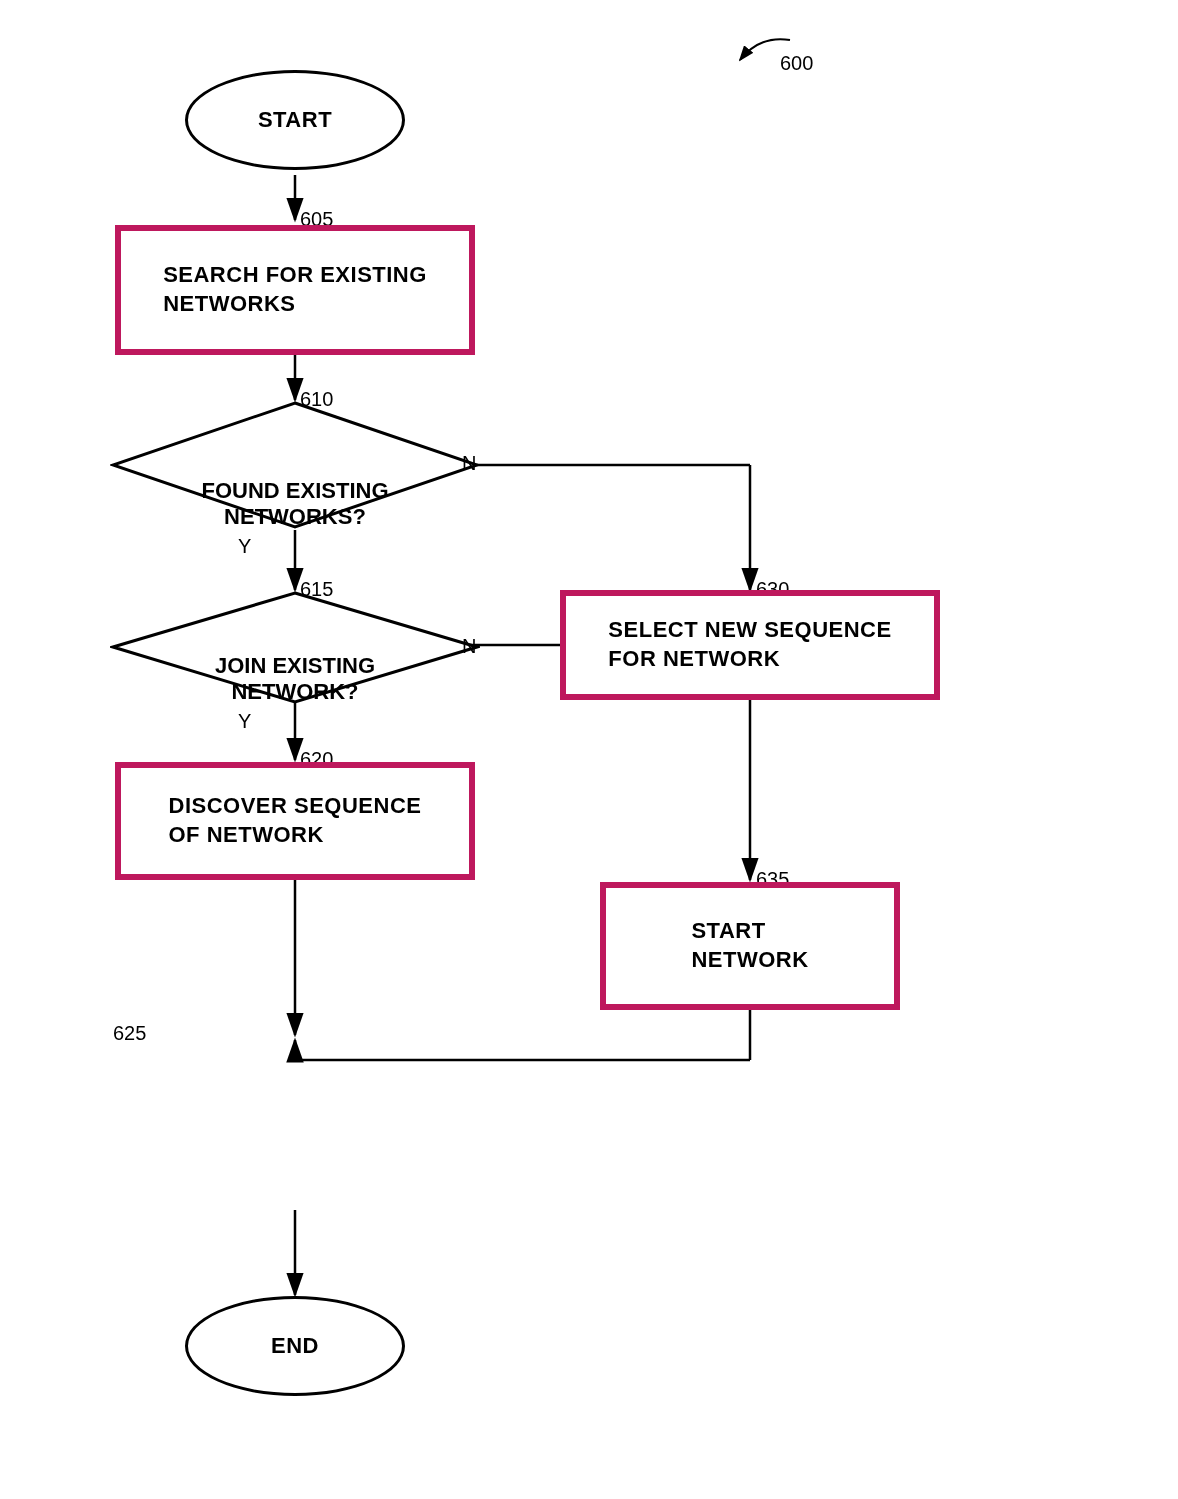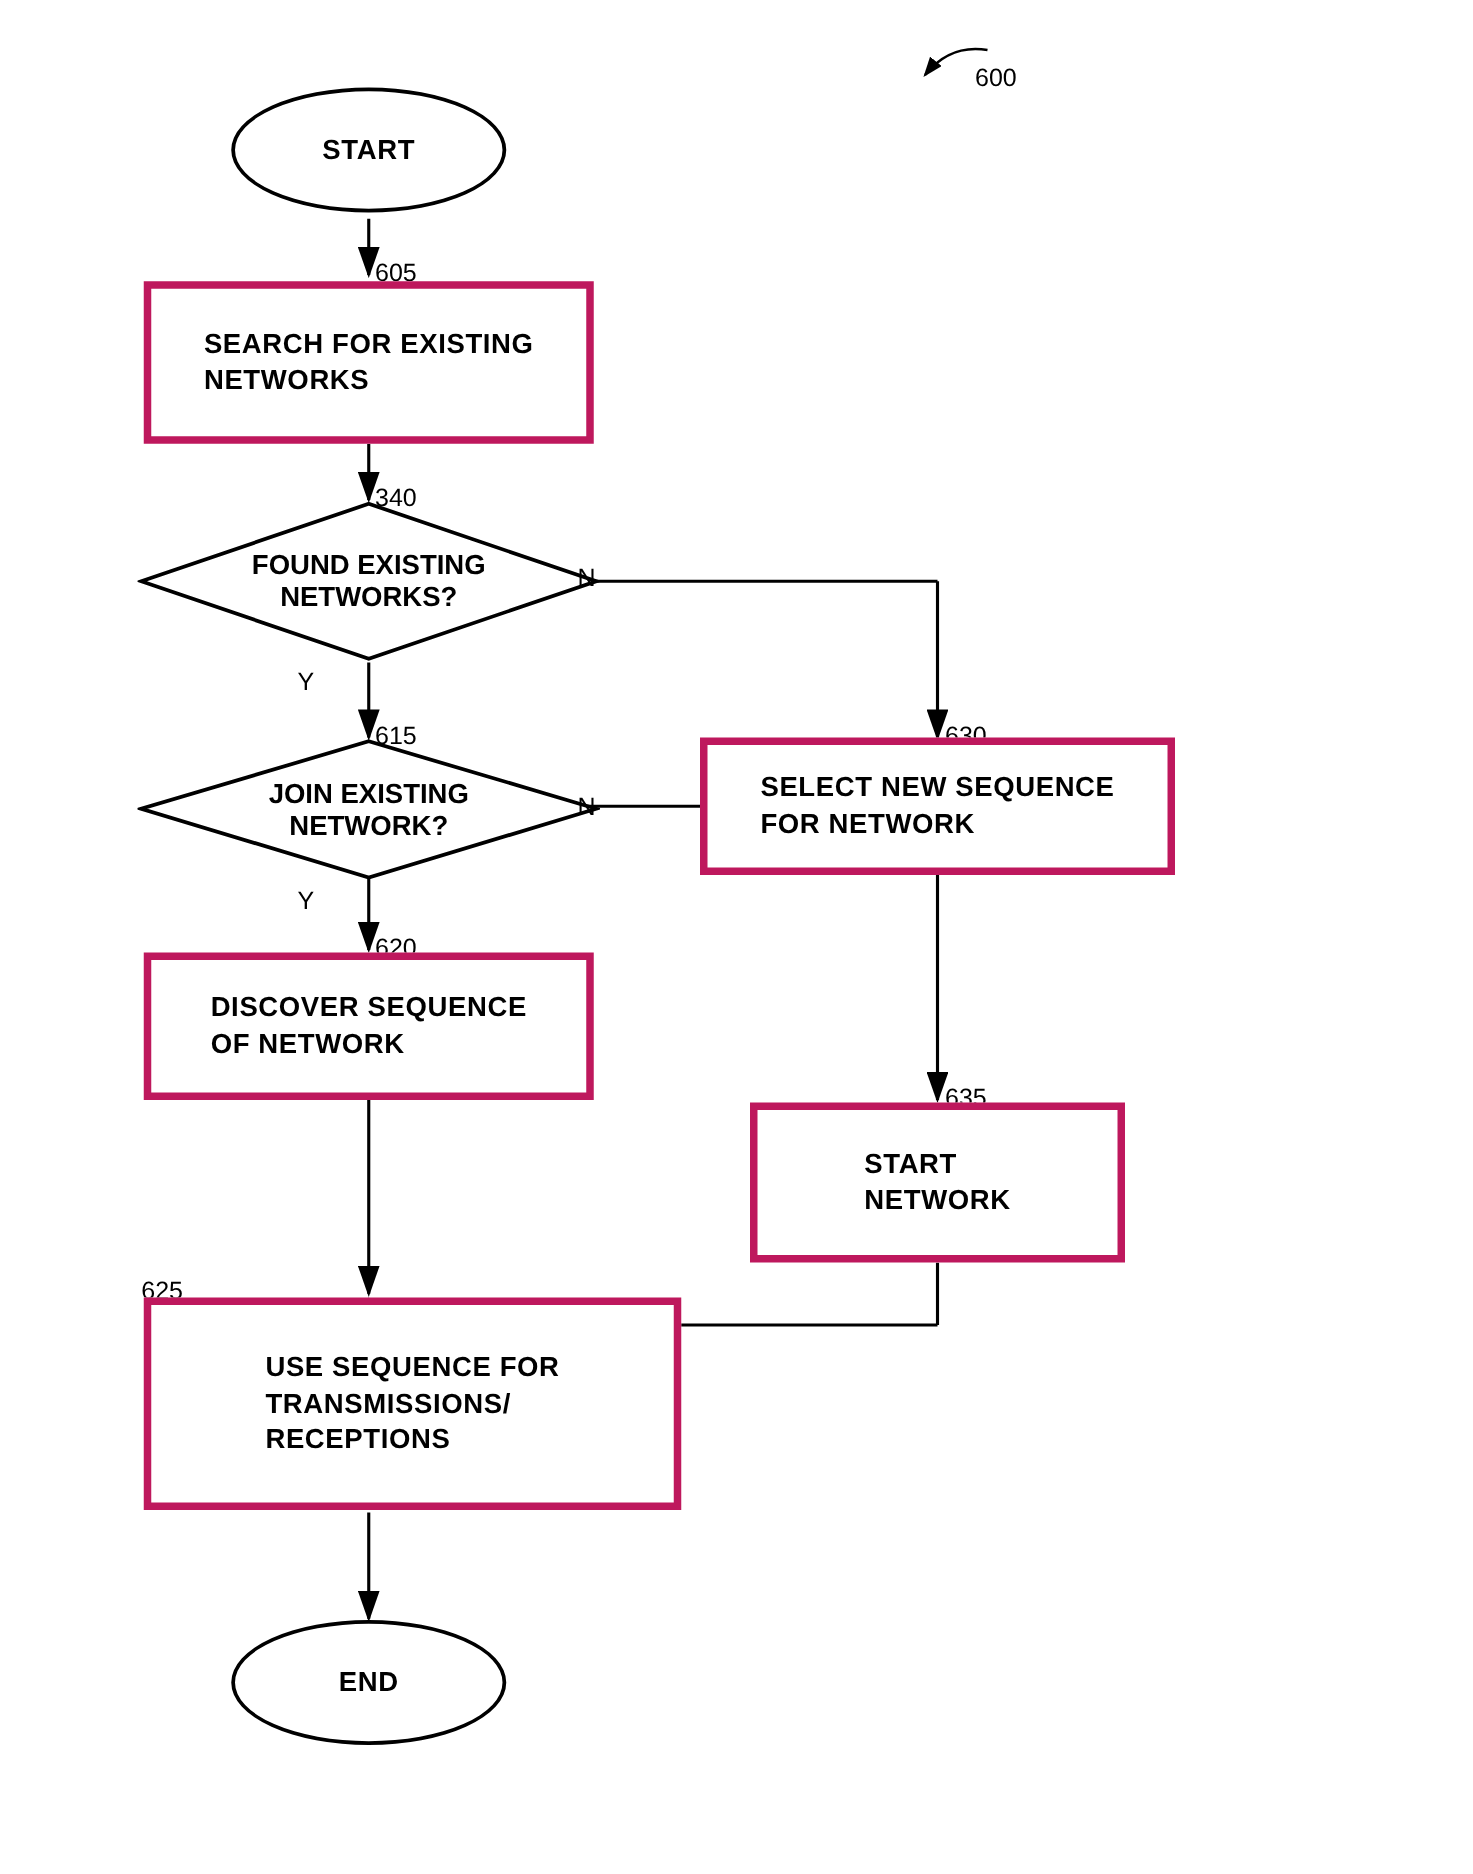--- a/index.html
+++ b/index.html
@@ -44,21 +44,21 @@
       position: absolute;
       display: flex;
       align-items: center;
       justify-content: center;
     }
     .diamond {
       width: 100%;
       height: 100%;
       position: relative;
       display: flex;
-      align-items: center;
+      align-items: flex-end;
       justify-content: center;
     }
     .diamond svg {
       position: absolute;
       top: 0; left: 0;
       width: 100%;
       height: 100%;
     }
     .diamond-text {
       position: relative;
@@ -137,21 +137,21 @@
   <div class="shape ellipse" style="left: 185px; top: 70px; width: 220px; height: 100px;">
     <span>START</span>
   </div>
 
   <div class="ref-label" style="left: 300px; top: 208px;">605</div>
 
   <div class="shape rect" style="left: 115px; top: 225px; width: 360px; height: 130px; line-height: 1.3;">
     <span>SEARCH FOR EXISTING<br>NETWORKS</span>
   </div>
 
-  <div class="ref-label" style="left: 300px; top: 388px;">340</div>
+  <div class="ref-label" style="left: 300px; top: 388px;">610</div>
 
   <div class="diamond-wrapper" style="left: 110px; top: 400px; width: 370px; height: 130px;">
     <div class="diamond">
       <svg viewBox="0 0 370 130" preserveAspectRatio="none">
         <polygon points="185,3 367,65 185,127 3,65" fill="#fff" stroke="#000" stroke-width="3"></polygon>
       </svg>
       <div class="diamond-text">
         <span>FOUND EXISTING<br>NETWORKS?</span>
       </div>
     </div>
@@ -179,23 +179,20 @@
   <div class="yn-label" style="left: 462px; top: 635px;">N</div>
 
   <div class="ref-label" style="left: 300px; top: 748px;">620</div>
 
   <div class="shape rect" style="left: 115px; top: 762px; width: 360px; height: 118px; line-height: 1.3;">
     <span>DISCOVER SEQUENCE<br>OF NETWORK</span>
   </div>
 
   <div class="ref-label" style="left: 113px; top: 1022px; text-align: center;">625</div>
 
-  <div class="shape rect" style="left: 115px; top: 1038px; width: 430px; height: 170px; line-height: 1.3;">
-    <span>USE SEQUENCE FOR<br>TRANSMISSIONS/<br>RECEPTIONS</span>
-  </div>
 
   <div class="ref-label" style="left: 756px; top: 578px;">630</div>
 
   <div class="shape rect" style="left: 560px; top: 590px; width: 380px; height: 110px; line-height: 1.3;">
     <span>SELECT NEW SEQUENCE<br>FOR NETWORK</span>
   </div>
 
   <div class="ref-label" style="left: 756px; top: 868px;">635</div>
 
   <div class="shape rect" style="left: 600px; top: 882px; width: 300px; height: 128px; line-height: 1.3;">

